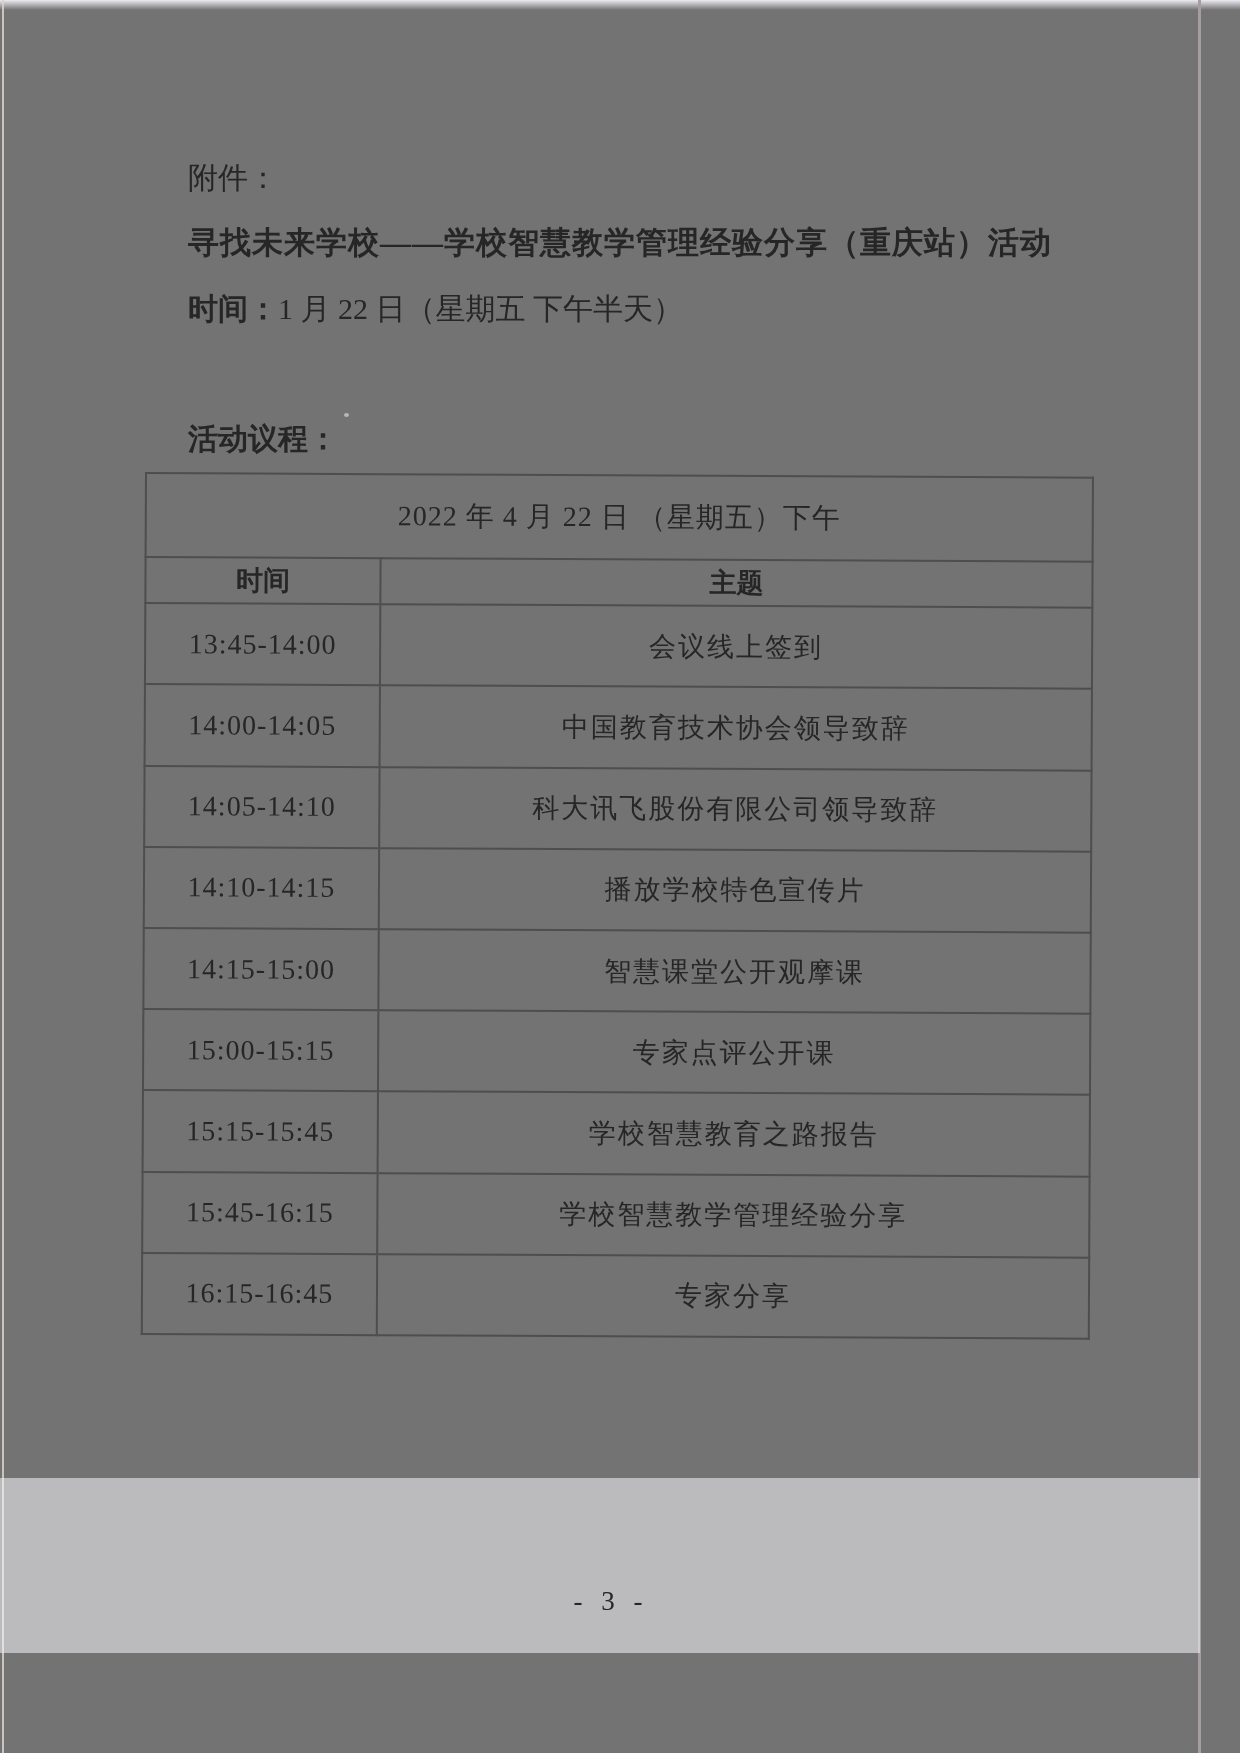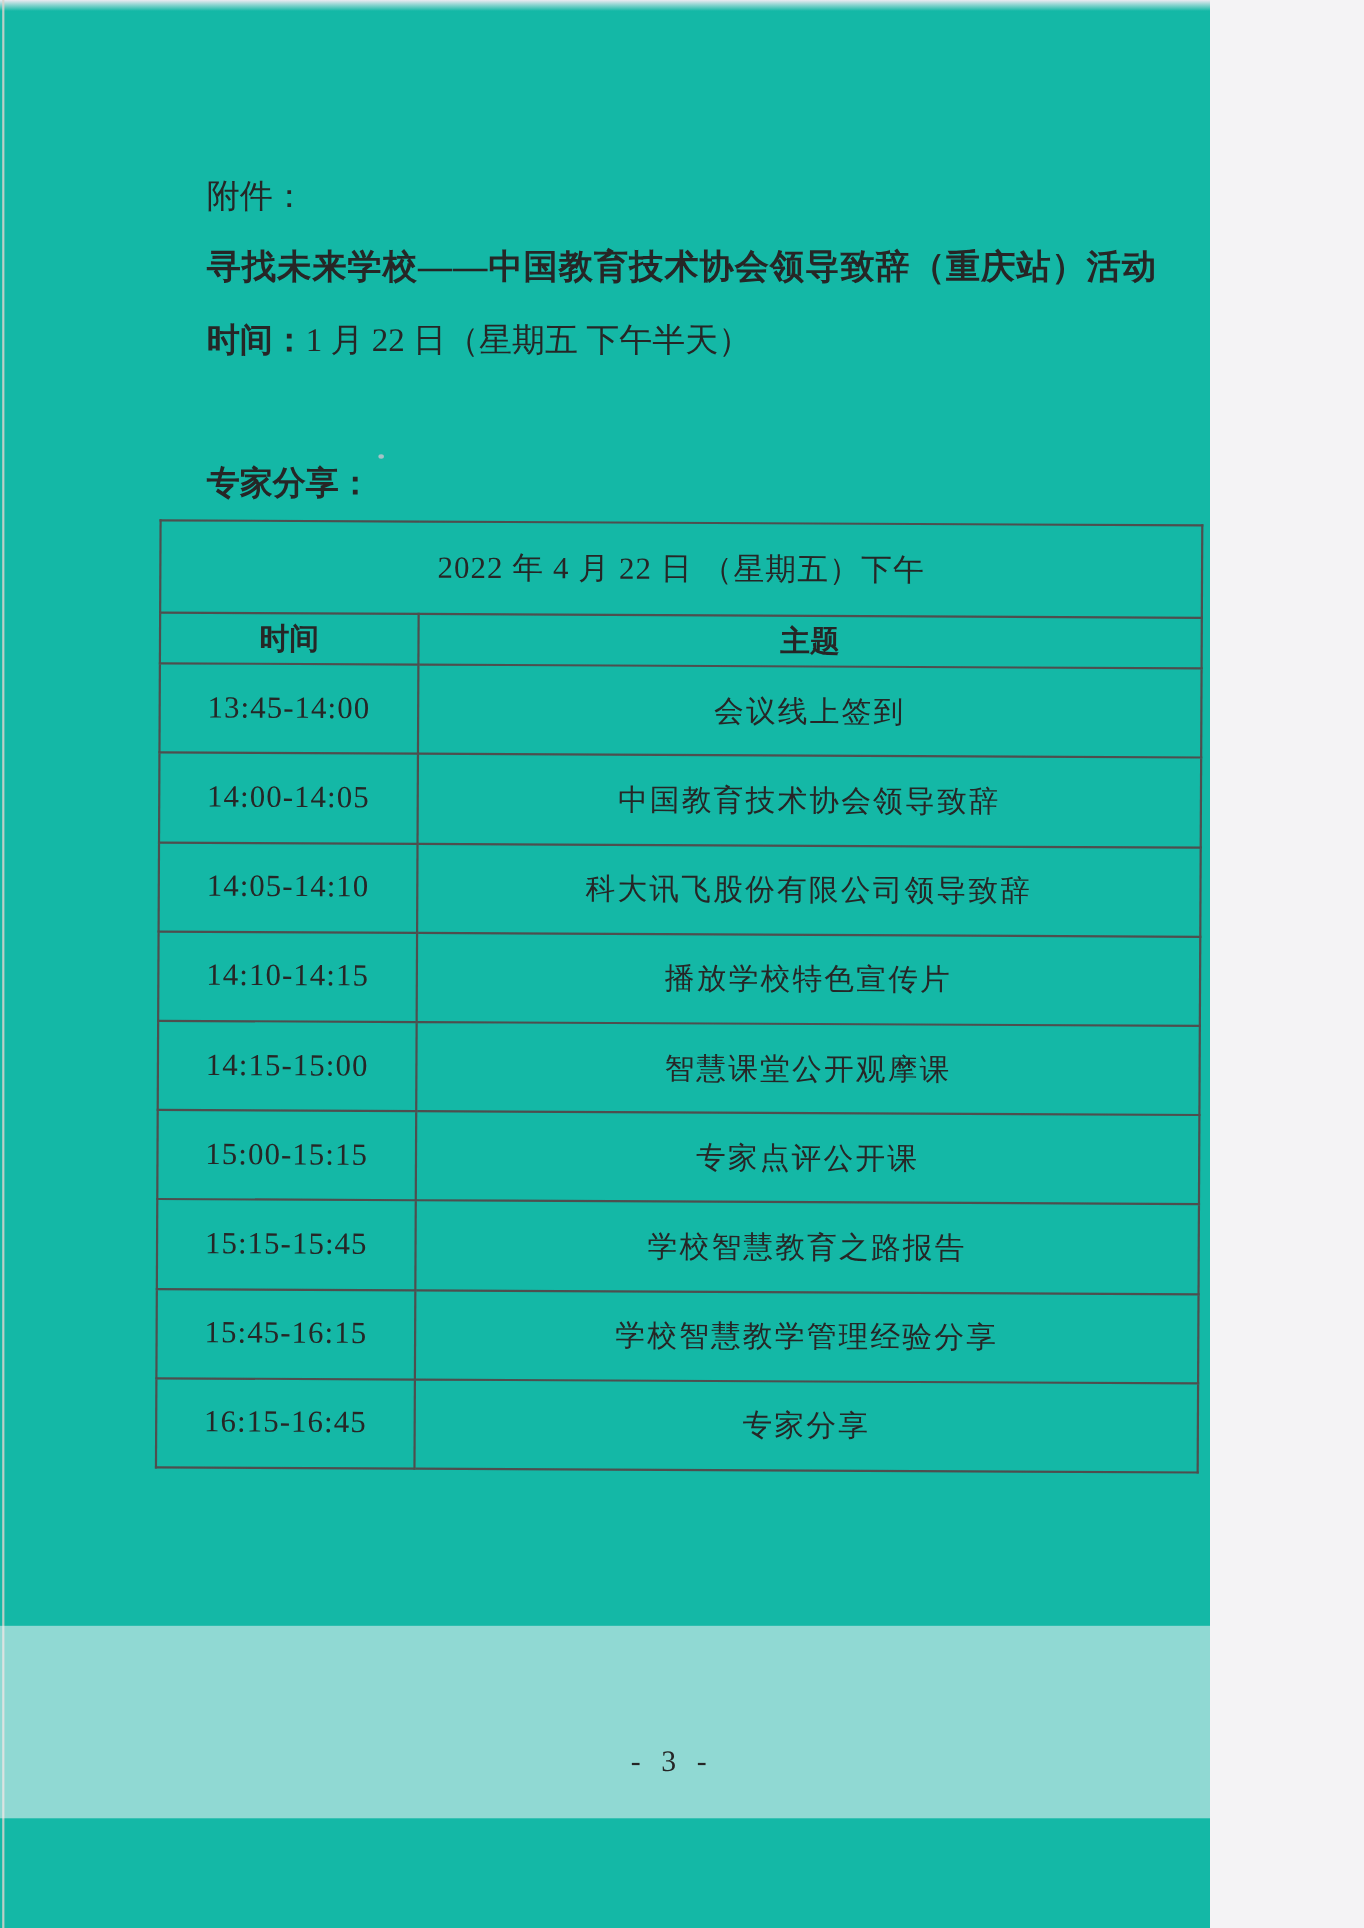--- a/index.html
+++ b/index.html
@@ -1,20 +1,20 @@
 <!DOCTYPE html>
 <html><head>
 <meta charset="utf-8">
 <style>
   html, body { margin: 0; padding: 0; background: #f4f3f5; }
   .scan-page {
     position: relative;
-    width: 1100px;
+    width: 1240px;
     height: 1753px;
-    background: #14b8a6;
+    background: #737373;
     overflow: hidden;
     font-family: "Liberation Serif", "DejaVu Serif", serif;
     color: #262626;
   }
   
   .top-band {
     position: absolute; left: 0; top: 0; width: 100%; height: 10px;
     background: linear-gradient(180deg, #eceaf1 0%, rgba(252,252,253,0) 100%);
   }
   .left-edge-line {
@@ -75,26 +75,26 @@
 <div class="scan-page">
 
   <div class="top-band"></div>
   <div class="left-edge-line"></div>
   <div class="right-edge-line"></div>
   <div class="lower-band"></div>
   <div class="faint-mark"></div>
 
   <div class="line attachment-line">附件：</div>
 
-  <div class="line doc-title">寻找未来学校——中国教育技术协会领导致辞（重庆站）活动</div>
+  <div class="line doc-title">寻找未来学校——学校智慧教学管理经验分享（重庆站）活动</div>
 
   <div class="line time-line"><span class="lbl">时间：</span><span>1 月 22 日（星期五  下午半天）</span></div>
 
 
-  <div class="line agenda-line">专家分享：</div>
+  <div class="line agenda-line">活动议程：</div>
 
   <table class="agenda">
     <colgroup>
         <col class="c-time">
         <col class="c-topic">
       </colgroup>
     <tbody>
       <tr class="date-row">
         <td colspan="2">2022 年 4 月 22 日 （星期五）下午</td>
       </tr>

